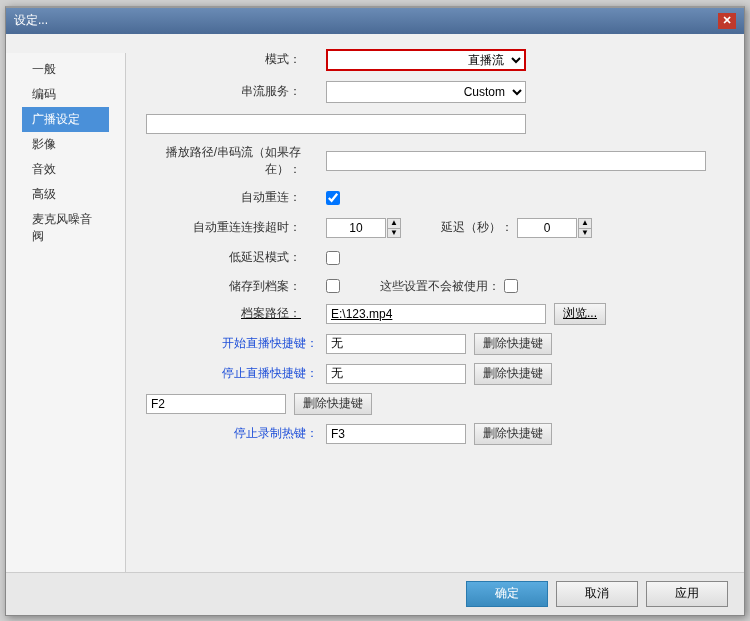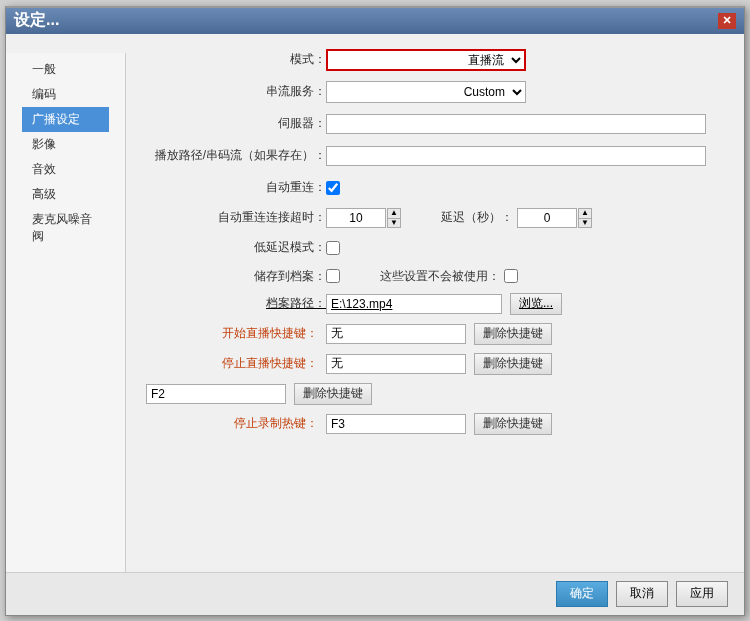--- a/index.html
+++ b/index.html
@@ -28,22 +28,21 @@
       background: linear-gradient(to bottom, #6a8bb5, #4a6a95);
       color: white;
       padding: 4px 8px;
       display: flex;
       justify-content: space-between;
       align-items: center;
       height: 26px;
       flex-shrink: 0;
     }
     .titlebar-title {
-      font-size: 16px;
-      font-weight: bold;
+      font-size: 12px;
     }
     .titlebar-close {
       background: #c0392b;
       color: white;
       border: none;
       width: 18px;
       height: 16px;
       cursor: pointer;
       font-size: 11px;
       display: flex;
@@ -82,21 +81,21 @@
     }
     .form-row {
       display: flex;
       align-items: center;
       margin-bottom: 8px;
       min-height: 24px;
     }
     .form-label {
       text-align: right;
       width: 180px;
-      padding-right: 0;
+      padding-right: 25px;
       flex-shrink: 0;
       color: #333;
       font-size: 12px;
     }
     .form-control {
       flex: 1;
       max-width: 320px;
     }
     select.styled-select {
       height: 22px;
@@ -168,21 +167,21 @@
     .hotkey-row {
       display: flex;
       align-items: center;
       margin-bottom: 8px;
     }
     .hotkey-label {
       text-align: right;
       width: 180px;
       padding-right: 8px;
       flex-shrink: 0;
-      color: #c2410c;
+      color: #1d4ed8;
       font-size: 12px;
     }
     .hotkey-input {
       height: 20px;
       width: 140px;
       border: 1px solid #aaa;
       background: white;
       font-size: 12px;
       padding: 1px 4px;
     }
@@ -221,21 +220,21 @@
       background: #e8e8e8;
       border-top: 1px solid #ccc;
       padding: 8px 16px;
       display: flex;
       justify-content: flex-end;
       gap: 8px;
       flex-shrink: 0;
     }
     .action-btn {
       height: 26px;
-      padding: 0 13px;
+      padding: 0 28px;
       border: 1px solid #888;
       cursor: pointer;
       font-size: 12px;
       background: linear-gradient(to bottom, #f5f5f5, #ddd);
     }
     .action-btn.primary {
       background: linear-gradient(to bottom, #5aabdf, #3a8bbf);
       color: white;
       border-color: #2a7aae;
     }
@@ -289,21 +288,20 @@
         <div class="form-control">
           <select class="styled-select">
             <option selected="">Custom</option>
             <option>Twitch</option>
             <option>YouTube</option>
           </select>
         </div>
       </div>
 
       <div class="form-row">
-        <span class="form-label">伺服器：</span>
         <input type="text" class="text-input full-width" value="" style="">
       </div>
 
       <div class="form-row">
         <span class="form-label">播放路径/串码流（如果存在）：</span>
         <input type="text" class="text-input full-width" value="" style="">
       </div>
 
       <div class="form-row">
         <span class="form-label">自动重连：</span>
@@ -340,21 +338,21 @@
         <span class="form-label">储存到档案：</span>
         <input type="checkbox" style="">
         <div class="right-section">
           <span class="delay-label">这些设置不会被使用：</span>
           <input type="checkbox" style="">
         </div>
       </div>
 
       <div class="file-row">
         <span class="form-label">档案路径：</span>
-        <input type="text" class="text-input" style="width: 176px;" value="E:\123.mp4">
+        <input type="text" class="text-input" style="width: 220px;" value="E:\123.mp4">
         <button class="browse-btn">浏览...</button>
       </div>
 
       <div class="hotkey-row">
         <span class="hotkey-label">开始直播快捷键：</span>
         <input type="text" class="hotkey-input" value="无" style="">
         <button class="hotkey-btn">删除快捷键</button>
       </div>
 
       <div class="hotkey-row">

